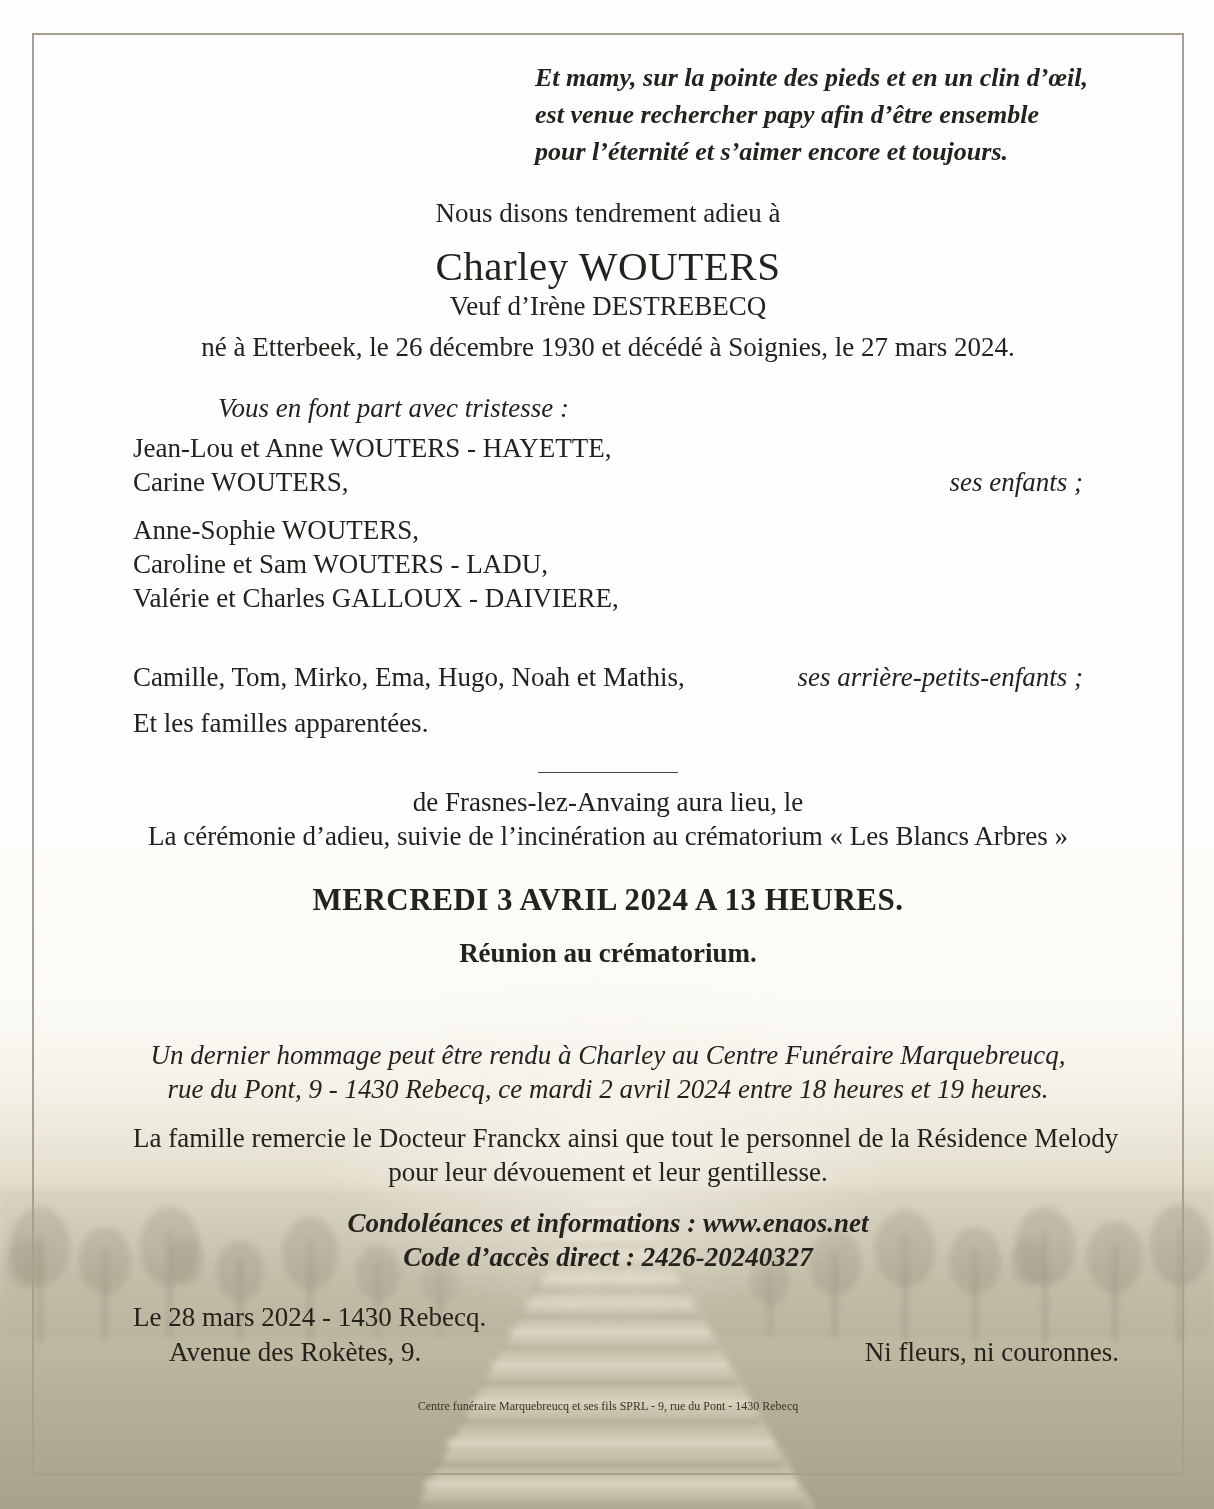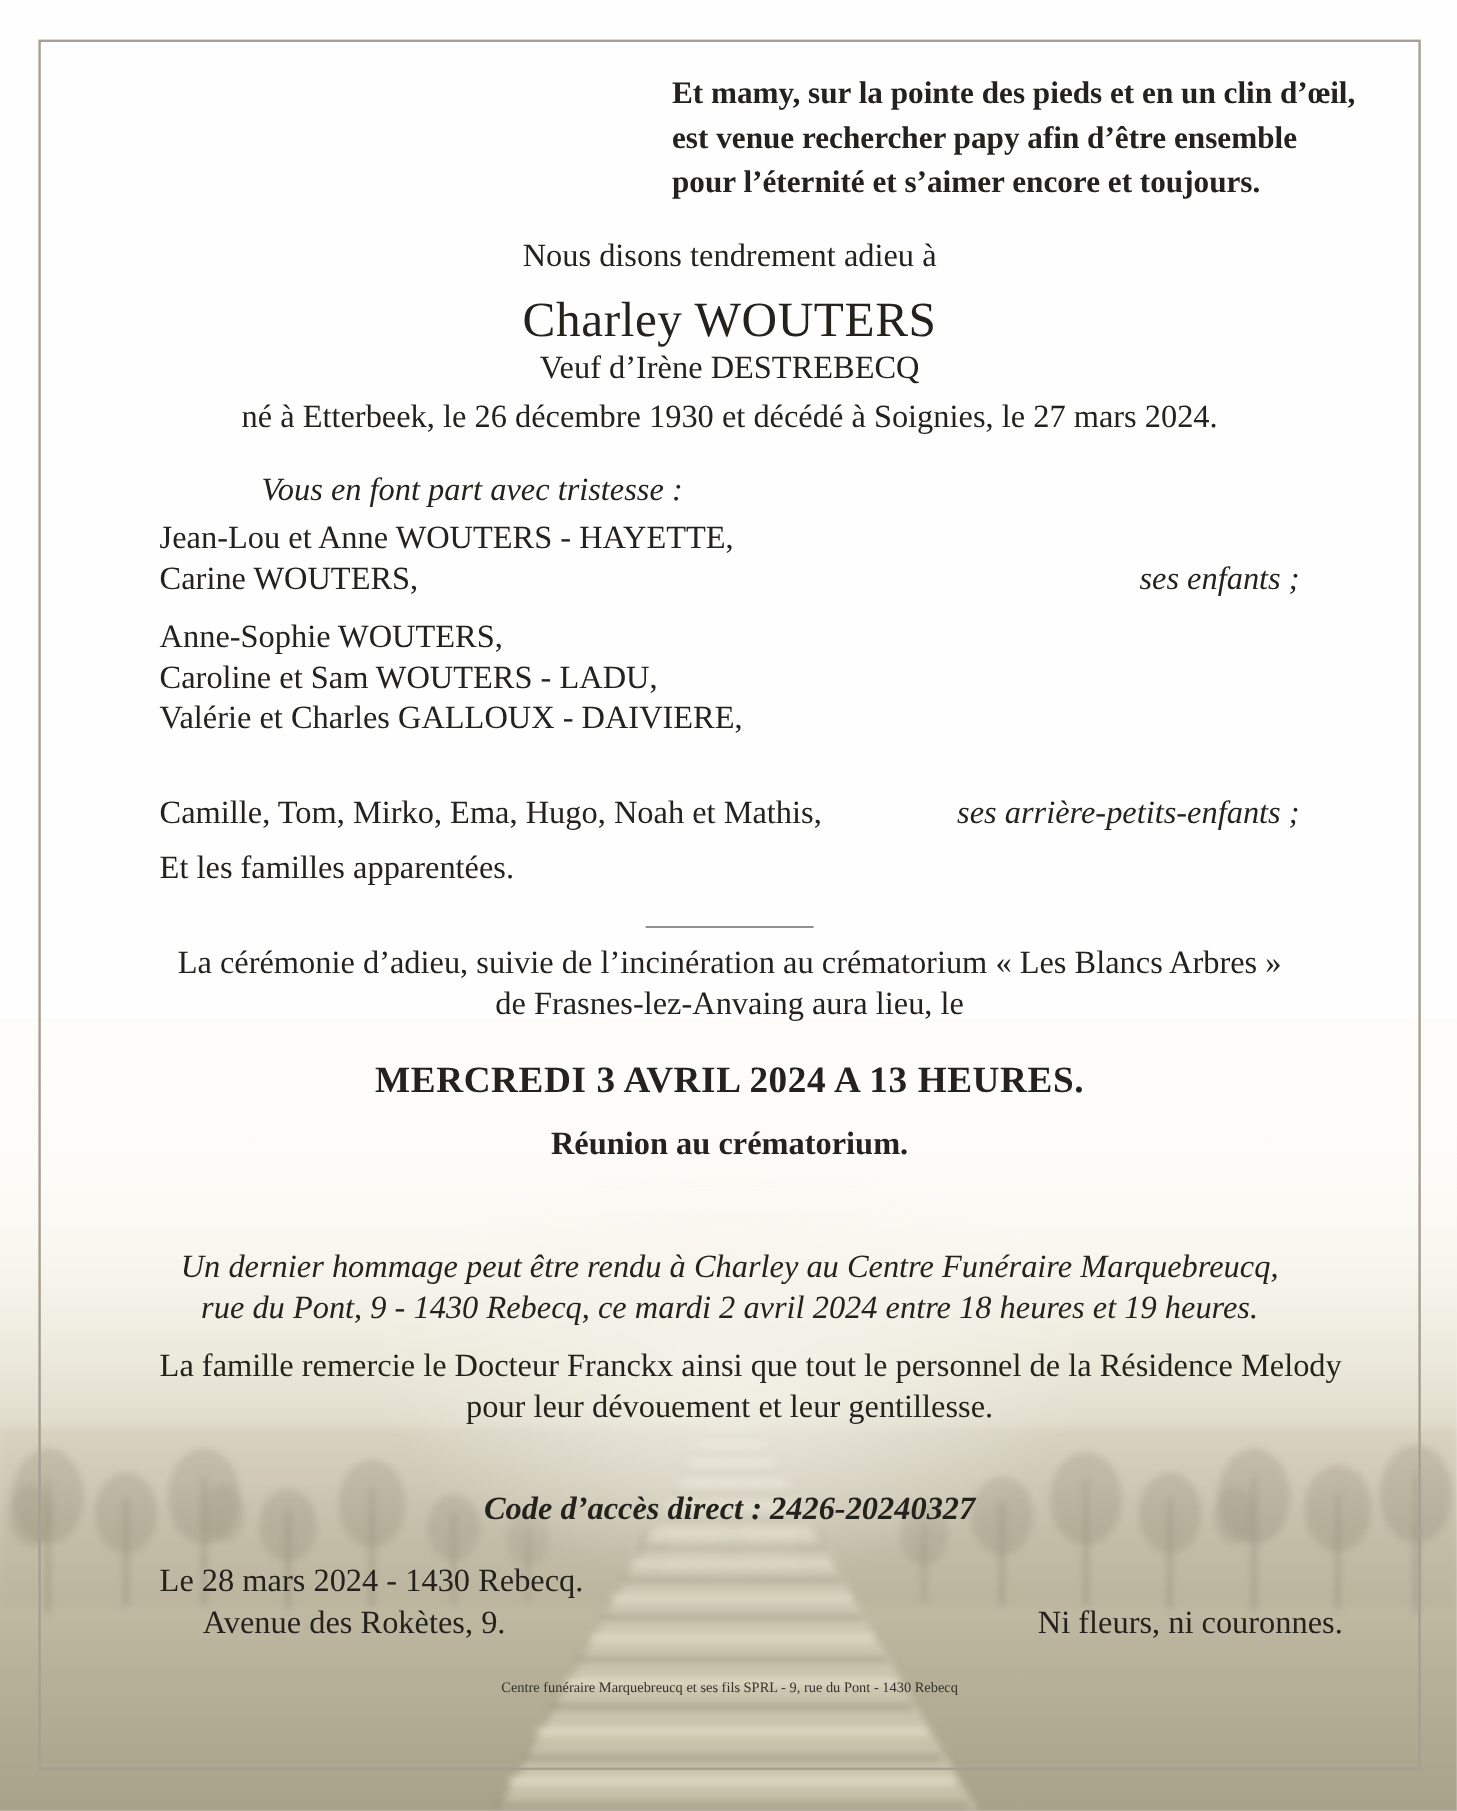--- a/index.html
+++ b/index.html
@@ -38,22 +38,22 @@
   .page-border{
     position:absolute;left:32px;top:33px;width:1148px;height:1438px;
     border:2px solid #a6a092;z-index:2;pointer-events:none;
   }
   
   .content{position:absolute;left:133px;top:0;width:950px;height:100%;z-index:3;}
   .blk{position:absolute;width:100%;white-space:nowrap;line-height:34px;font-size:27px;}
   .center{text-align:center;}
   .it{font-style:italic;}
   .bd{font-weight:bold;}
-  .quote{position:absolute;left:427px;top:59px;font-size:26px;line-height:37px;
-         font-weight:bold;white-space:nowrap;}
+  .quote{position:absolute;left:402px;top:59px;font-size:26px;line-height:37px;
+         font-weight:bold;font-style:italic;white-space:nowrap;}
   .deceased{font-size:41px;font-weight:normal;line-height:46px;letter-spacing:0.5px;}
   .bigdate{font-size:31px;font-weight:bold;line-height:42px;letter-spacing:0.5px;}
   .fam-line{position:relative;height:34px;}
   .fam-label{position:absolute;right:0;top:0;font-style:italic;}
   .divider{position:absolute;left:405px;width:140px;border-top:1.6px solid #4a4843;}
   .row{position:relative;margin-left:36px;}
   .row .right{position:absolute;right:0;top:0;}
   .footer{font-size:12px;line-height:28px;color:#35332b;}
 </style>
 </head>
@@ -186,39 +186,40 @@
     <div class="fam-line"><span>Camille, Tom, Mirko, Ema, Hugo, Noah et Mathis,</span><span class="fam-label">ses arrière-petits-enfants ;</span></div>
   </div>
 
   <div class="blk" style="top:706px">
     <div class="fam-line"><span>Et les familles apparentées.</span></div>
   </div>
 
   <div class="divider" style="top:772px"></div>
 
   <div class="blk center" style="top:785px">
+    <div>de Frasnes-lez-Anvaing aura lieu, le</div>
     <div>La cérémonie d’adieu, suivie de l’incinération au crématorium « Les Blancs Arbres »</div>
-    <div>de Frasnes-lez-Anvaing aura lieu, le</div>
   </div>
 
   <div class="blk center bigdate" style="top:879px">MERCREDI 3 AVRIL 2024 A 13 HEURES.</div>
 
   <div class="blk center bd" style="top:936px">Réunion au crématorium.</div>
 
 
   <div class="blk center it" style="top:1038px">
     <div>Un dernier hommage peut être rendu à Charley au Centre Funéraire Marquebreucq,</div>
     <div>rue du Pont, 9 - 1430 Rebecq, ce mardi 2 avril 2024 entre 18 heures et 19 heures.</div>
   </div>
 
   <div class="blk center" style="top:1121px">
     <div>La famille remercie le Docteur Franckx ainsi que tout le personnel de la Résidence Melody</div>
     <div>pour leur dévouement et leur gentillesse.</div>
   </div>
 
+  <div class="blk center bd it" style="top:1206px">Condoléances et informations : www.enaos.net</div>
 
   <div class="blk center bd it" style="top:1240px">Code d’accès direct : 2426-20240327</div>
 
   <div class="blk" style="top:1300px">Le 28 mars 2024 - 1430 Rebecq.</div>
 
   <div class="blk row" style="top:1335px">
     <span>Avenue des Rokètes, 9.</span>
     <span class="right">Ni fleurs, ni couronnes.</span>
   </div>
 

